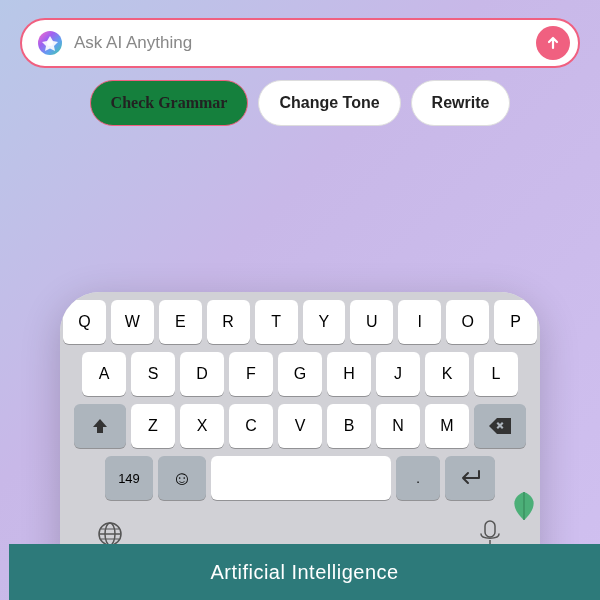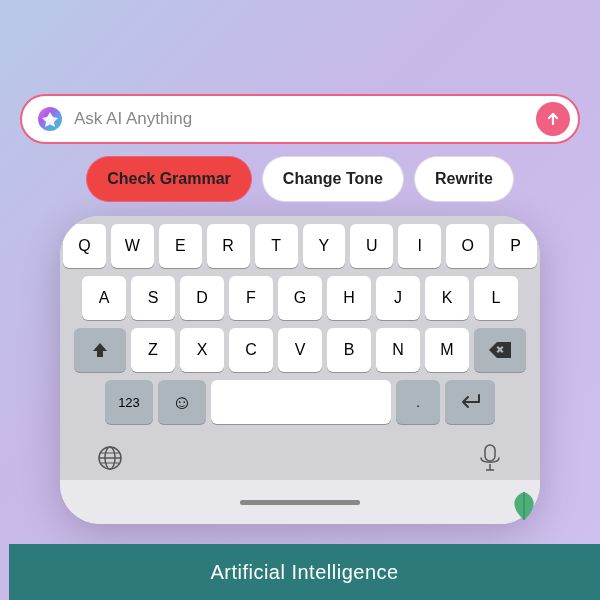--- a/index.html
+++ b/index.html
@@ -12,21 +12,21 @@
       background: linear-gradient(135deg, #b8c8e8 0%, #c8b8e8 40%, #d0c0f0 100%);
       position: relative;
     }
 
     .main-container {
       width: 600px;
       height: 600px;
       display: flex;
       flex-direction: column;
       align-items: center;
-      justify-content: center;
+      justify-content: space-between;
       position: relative;
     }
 
     
     .top-area {
       width: 100%;
       padding: 18px 20px 10px 20px;
       display: flex;
       flex-direction: column;
       align-items: center;
@@ -100,22 +100,23 @@
       cursor: pointer;
       font-size: 16px;
       font-weight: 600;
       color: #222;
       padding: 0 20px;
       white-space: nowrap;
     }
 
     .action-btn.grammar {
       border-color: #f06080;
-      background: #ef4444;
+      background: #15803d;
       color: #222;
+      font-family: Liberation Serif, serif;
     }
 
     
     .phone-mockup {
       width: 480px;
       background: #e8e8ed;
       border-radius: 40px;
       overflow: hidden;
       box-shadow: 0 10px 40px rgba(0,0,0,0.2);
       margin-top: 4px;
@@ -346,21 +347,21 @@
         <div class="key">N</div>
         <div class="key">M</div>
         <div class="key delete special">
           <svg width="22" height="16" viewBox="0 0 22 16" fill="none">
             <path d="M8 0L0 8L8 16H22V0H8ZM13 11L11 9L9 11L7.5 9.5L9.5 7.5L7.5 5.5L9 4L11 6L13 4L14.5 5.5L12.5 7.5L14.5 9.5L13 11Z" fill="#333"></path>
           </svg>
         </div>
       </div>
 
       <div class="key-row">
-        <div class="key numbers special" style="font-size:13px;font-weight:500;">123</div>
+        <div class="key numbers special" style="font-size:13px;font-weight:500;">149</div>
         <div class="key emoji special" style="font-size:20px;">☺</div>
         <div class="key space" style="flex:4;max-width:180px;"></div>
         <div class="key period special">.</div>
         <div class="key return special" style="font-size:18px;">
           <svg width="22" height="18" viewBox="0 0 22 18" fill="none">
             <path d="M20 2V9H4M4 9L9 4M4 9L9 14" stroke="#333" stroke-width="2" stroke-linecap="round" stroke-linejoin="round"></path>
           </svg>
         </div>
       </div>
     </div>

